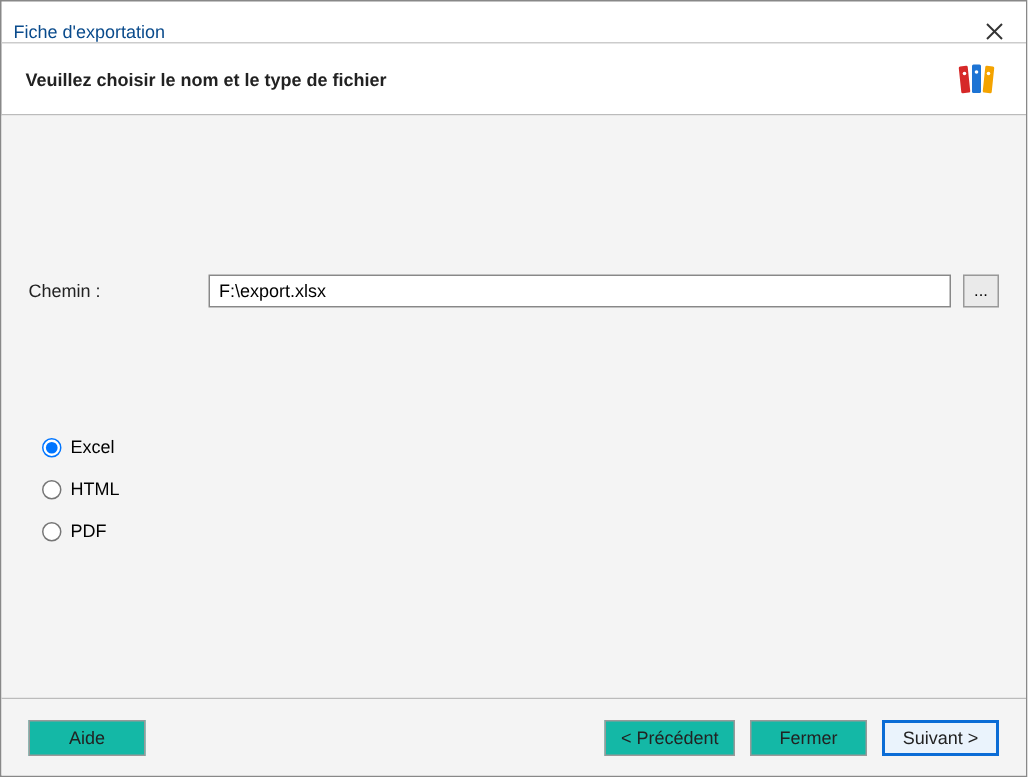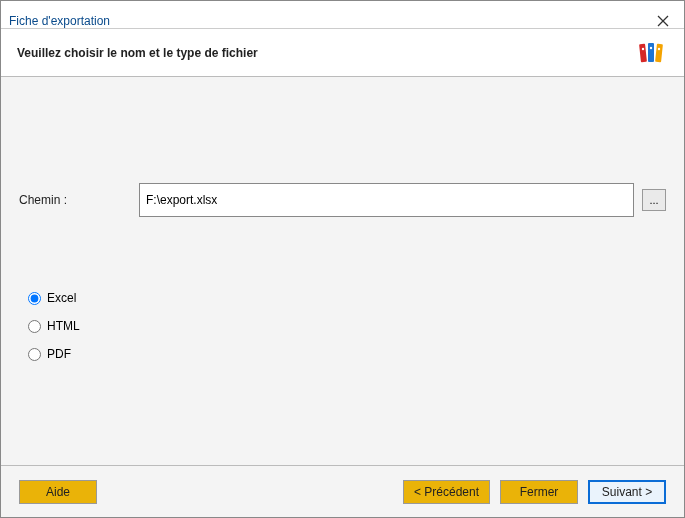--- a/index.html
+++ b/index.html
@@ -68,21 +68,21 @@
   right: 18px;
   display: flex;
   align-items: center;
 }
 .path-label {
   width: 120px;
   color: #222;
 }
 .path-input {
   flex: 1;
-  height: 34px;
+  height: 22px;
   border: 1px solid #888;
   background: #fff;
   padding: 4px 6px;
   font-family: inherit;
   font-size: 12px;
   outline: none;
 }
 .browse-btn {
   width: 24px;
   height: 22px;
@@ -114,21 +114,21 @@
   display: flex;
   align-items: center;
   justify-content: space-between;
   padding: 0 18px;
 }
 .footer-right { display: flex; gap: 10px; }
 .btn {
   min-width: 78px;
   height: 24px;
   border: 1px solid #999;
-  background: #eab308;
+  background: #14b8a6;
   font-family: inherit;
   font-size: 12px;
   color: #222;
   cursor: pointer;
   padding: 0 10px;
 }
 .btn.primary {
   border: 2px solid #0a6cd6;
   background: #eaf3fc;
 }

